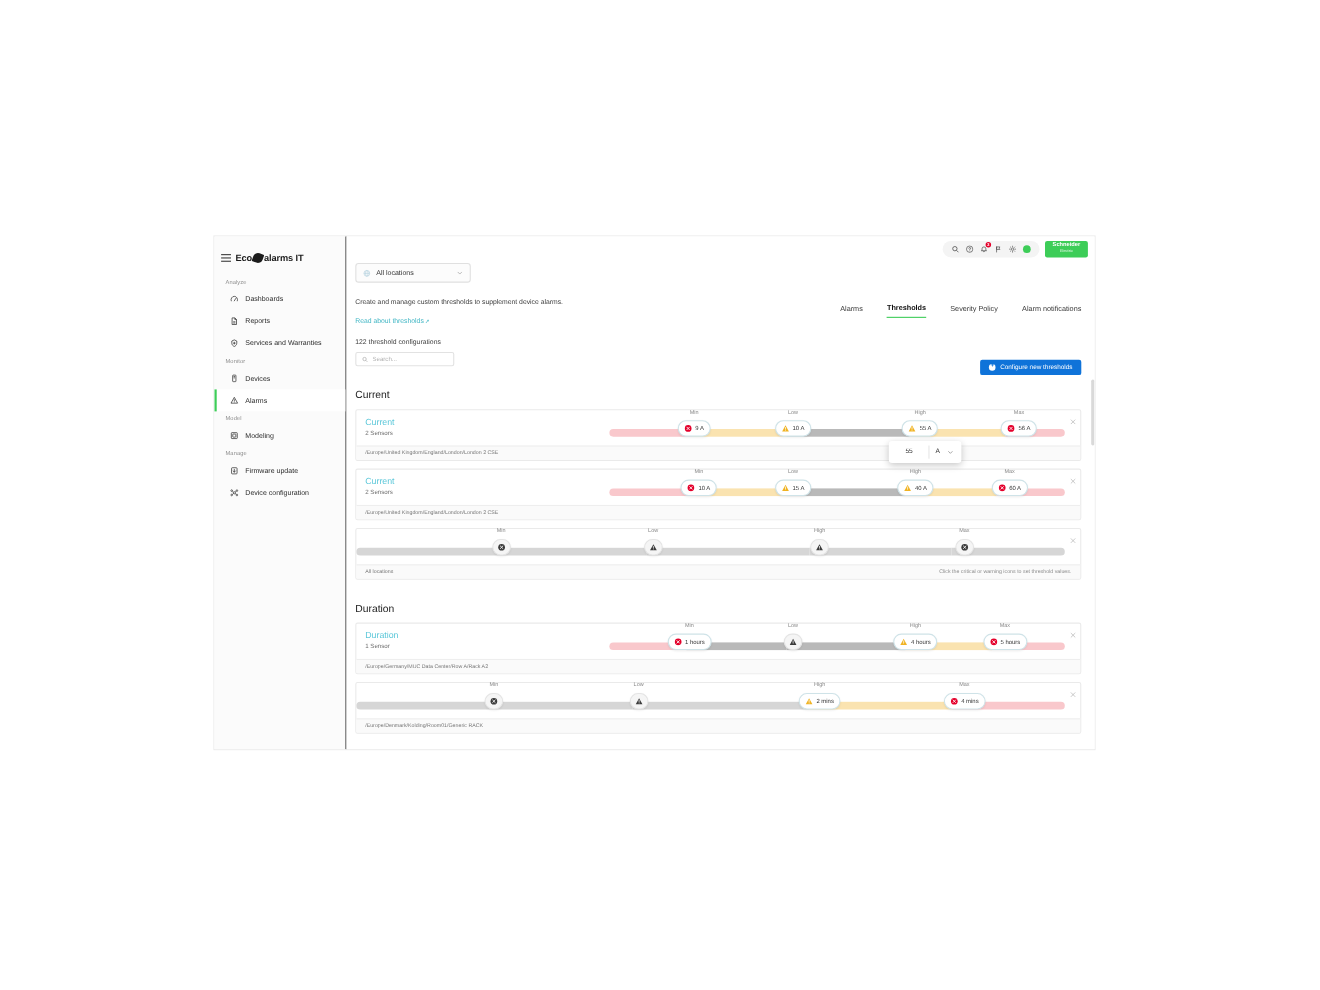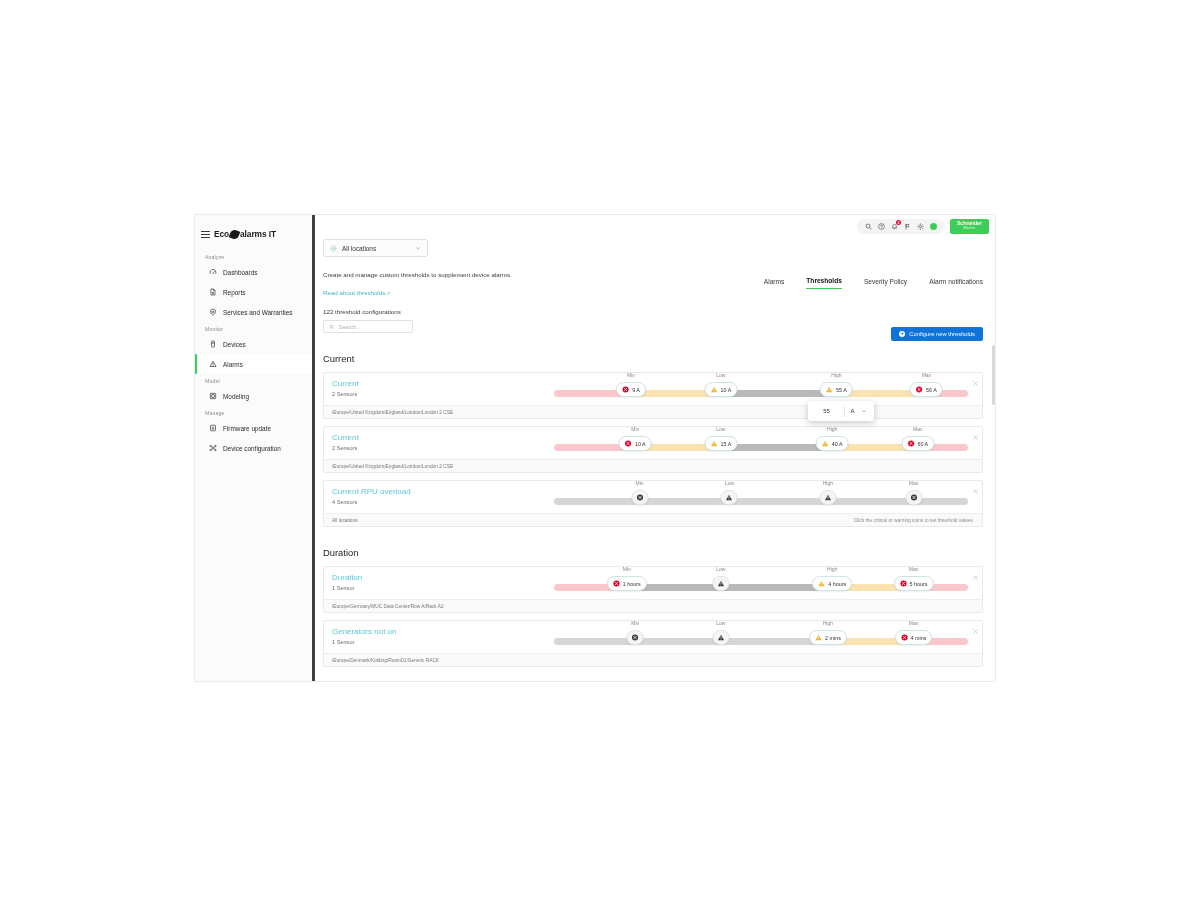--- a/index.html
+++ b/index.html
@@ -15,21 +15,21 @@
     width: 800px; height: 466px;
     background: #ffffff;
     display: flex;
     box-shadow: 0 0 0 1px #ececec;
   }
 
   
   .sidebar {
     width: 120px;
     background: #fbfbfb;
-    border-right: 3px solid #404040;
+    border-right: 1px solid #404040;
     flex: 0 0 120px;
     padding-top: 0;
   }
   .brand {
     display: flex; align-items: center; gap: 4px;
     height: 22px; padding: 0 6px;
     margin-top: 8px; margin-bottom: 9px;
   }
   .hamburger { width: 9px; display: flex; flex-direction: column; gap: 2px; cursor: pointer; }
   .hamburger span { display: block; height: 1px; background: #3b3b3b; width: 9px; }
@@ -597,24 +597,20 @@
                   </svg>
                 </div>
               </div>
             </div>
             <div class="thr-footer">
               <span class="thr-path">/Europe/United Kingdom/England/London/London 2 CSE</span>
             </div>
           </div>
           <div class="thr-card">
             <div class="thr-main">
-              <div class="thr-info">
-                <div class="thr-name">Current RPU overload</div>
-                <div class="thr-sensors">4 Sensors</div>
-              </div>
               <div class="slider-wrap">
                 <div class="slider">
                   <div class="seg lgrey round-l" style="left: 0%; width: 20%;"></div>
                   <div class="seg lgrey" style="left: 20%; width: 21%;"></div>
                   <div class="seg lgrey" style="left: 41%; width: 23%;"></div>
                   <div class="seg lgrey" style="left: 64%; width: 20%;"></div>
                   <div class="seg lgrey round-r" style="left: 84%; width: 16%;"></div>
                 </div>
                 <div class="handle-label" style="left: 20%;">Min</div>
                 <div class="handle unset" style="left: 20%;">
@@ -728,24 +724,20 @@
                   </svg>
                 </div>
               </div>
             </div>
             <div class="thr-footer">
               <span class="thr-path">/Europe/Germany/MUC Data Center/Row A/Rack A2</span>
             </div>
           </div>
           <div class="thr-card">
             <div class="thr-main">
-              <div class="thr-info">
-                <div class="thr-name">Generators not on</div>
-                <div class="thr-sensors">1 Sensor</div>
-              </div>
               <div class="slider-wrap">
                 <div class="slider">
                   <div class="seg lgrey round-l" style="left: 0%; width: 19%;"></div>
                   <div class="seg lgrey" style="left: 19%; width: 20%;"></div>
                   <div class="seg lgrey" style="left: 39%; width: 25%;"></div>
                   <div class="seg amber" style="left: 64%; width: 20%;"></div>
                   <div class="seg red round-r" style="left: 84%; width: 16%;"></div>
                 </div>
                 <div class="handle-label" style="left: 19%;">Min</div>
                 <div class="handle unset" style="left: 19%;">

